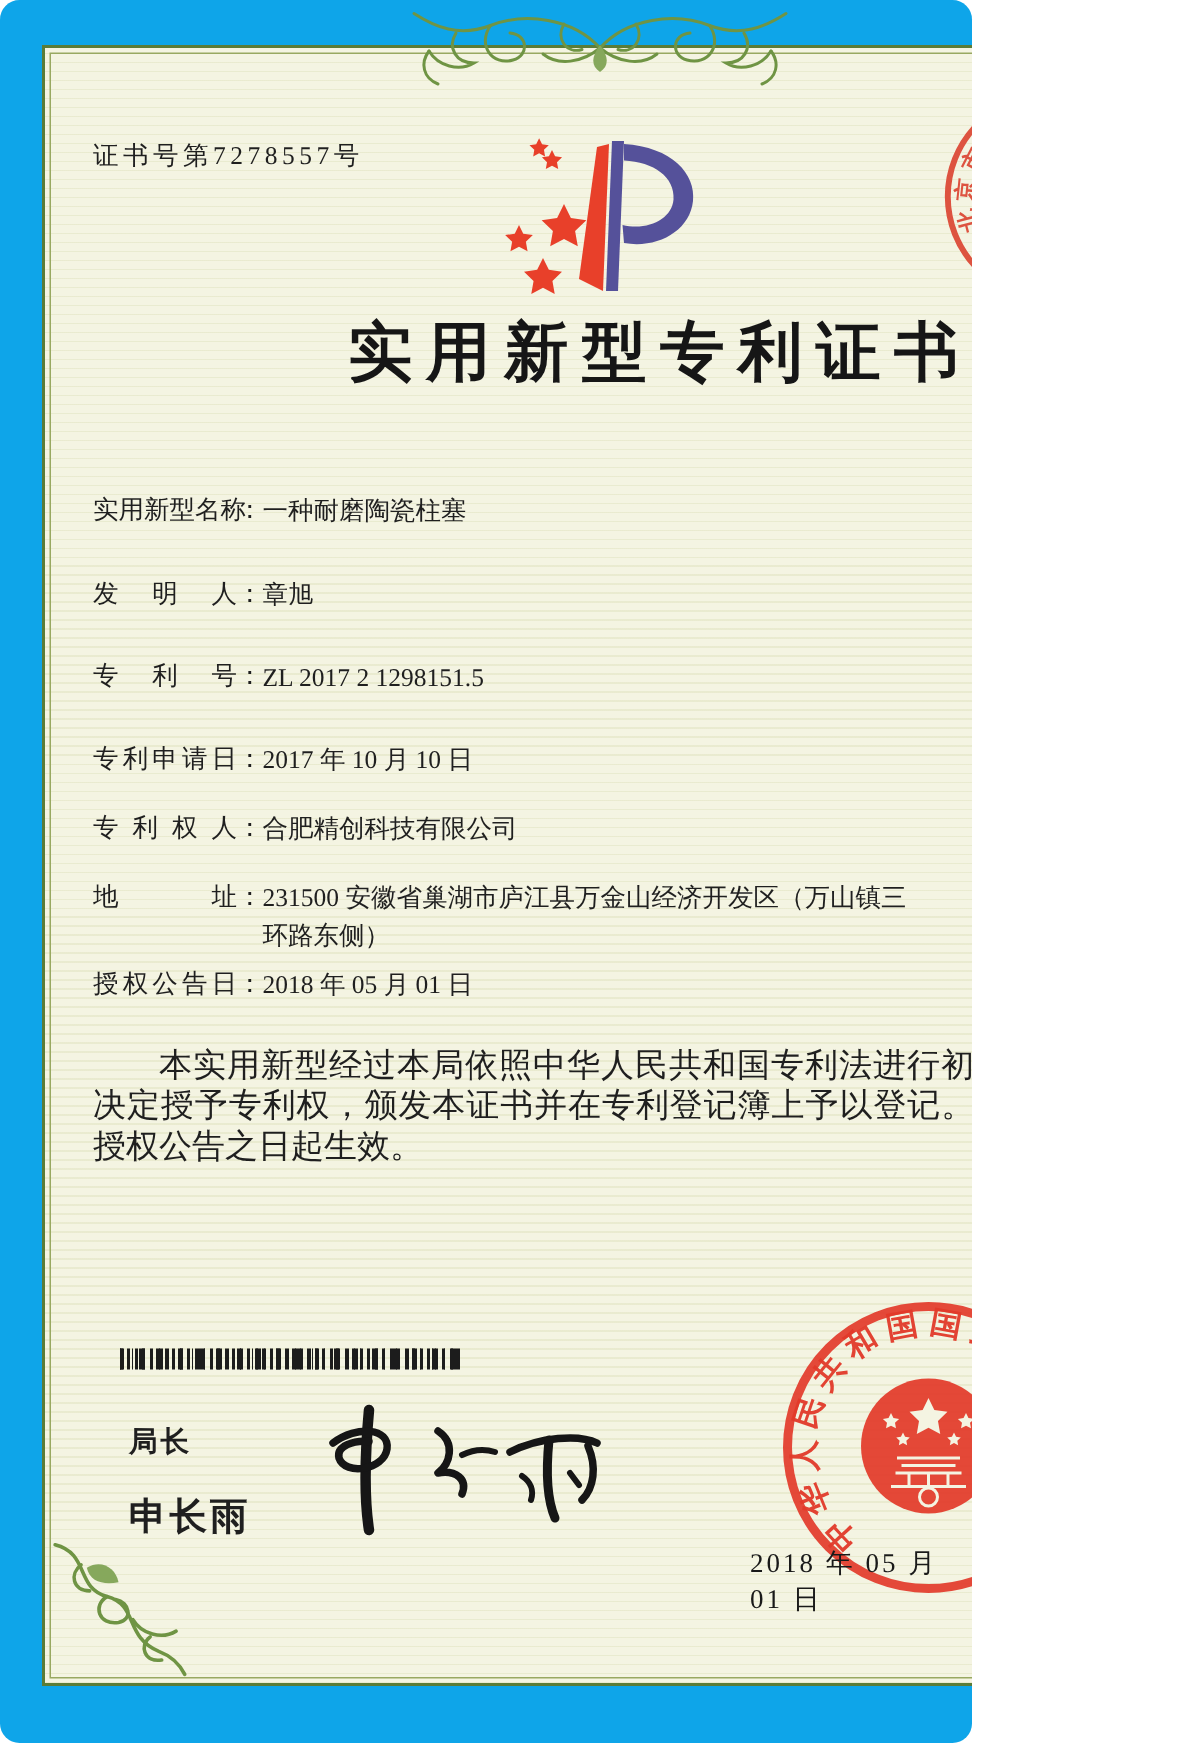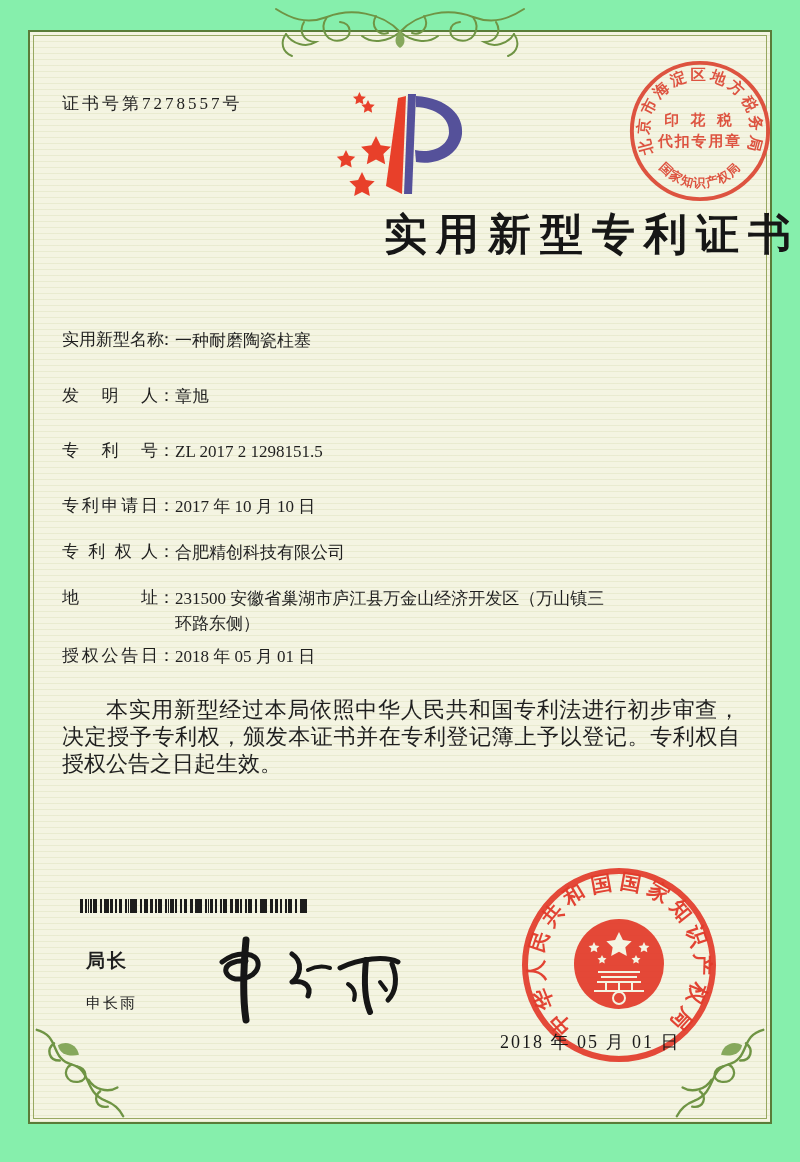--- a/index.html
+++ b/index.html
@@ -1,18 +1,18 @@
 <!DOCTYPE html>
 <html><head>
 <meta charset="utf-8">
 <style>
   html,body{margin:0;padding:0;background:#fff;}
   .page{
-    position:relative;width:800px;height:1162px;background:#86efac;
-    font-family:"Liberation Serif","DejaVu Serif",serif;color:#1f1f1f;overflow:hidden;
+    position:relative;width:648px;height:1162px;background:#0ea5e9;
+    font-family:"Liberation Serif","DejaVu Serif",serif;color:#1f1f1f;overflow:hidden;border-radius:13px;
   }
   
   .paper{
     position:absolute;left:28px;top:30px;width:744px;height:1094px;
     background:
       repeating-linear-gradient(0deg, rgba(168,178,96,0.14) 0 1px, rgba(0,0,0,0) 1px 6px),
       #f4f4e2;
     border:2px solid #5a7c38;
     box-sizing:border-box;
   }
@@ -36,21 +36,21 @@
   .paras{position:absolute;left:62px;top:696px;width:678px;font-size:22px;line-height:27px;text-align:justify;}
   .paras p{margin:0;text-indent:2em;}
   .barcode{
     position:absolute;left:80px;top:899px;width:228px;height:14px;
     background-image:
       repeating-linear-gradient(90deg,#1c1c1c 0 2px,rgba(0,0,0,0) 2px 5px),
       repeating-linear-gradient(90deg,#1c1c1c 0 1px,rgba(0,0,0,0) 1px 8px),
       repeating-linear-gradient(90deg,#1c1c1c 0 3px,rgba(0,0,0,0) 3px 13px);
   }
   .director-title{position:absolute;left:86px;top:948px;font-size:19px;letter-spacing:2px;font-weight:bold;}
-  .director-name{position:absolute;left:86px;top:994px;font-size:15px;letter-spacing:2px;}
+  .director-name{position:absolute;left:86px;top:994px;font-size:25px;letter-spacing:2px;font-weight:bold;}
   .signature{position:absolute;left:188px;top:928px;}
   .seal{position:absolute;left:514px;top:860px;}
   .seal-date{position:absolute;left:500px;top:1030px;font-size:18px;letter-spacing:2px;color:#191919;}
   .stamp{position:absolute;left:621px;top:52px;}
   .footer{position:absolute;left:0;top:1076px;width:100%;text-align:center;font-size:15px;letter-spacing:2px;}
   .orn-top{position:absolute;left:270px;top:2px;}
   .orn-bl{position:absolute;left:31px;top:1026px;}
   .orn-br{position:absolute;left:673px;top:1026px;}
 </style>
 </head>

